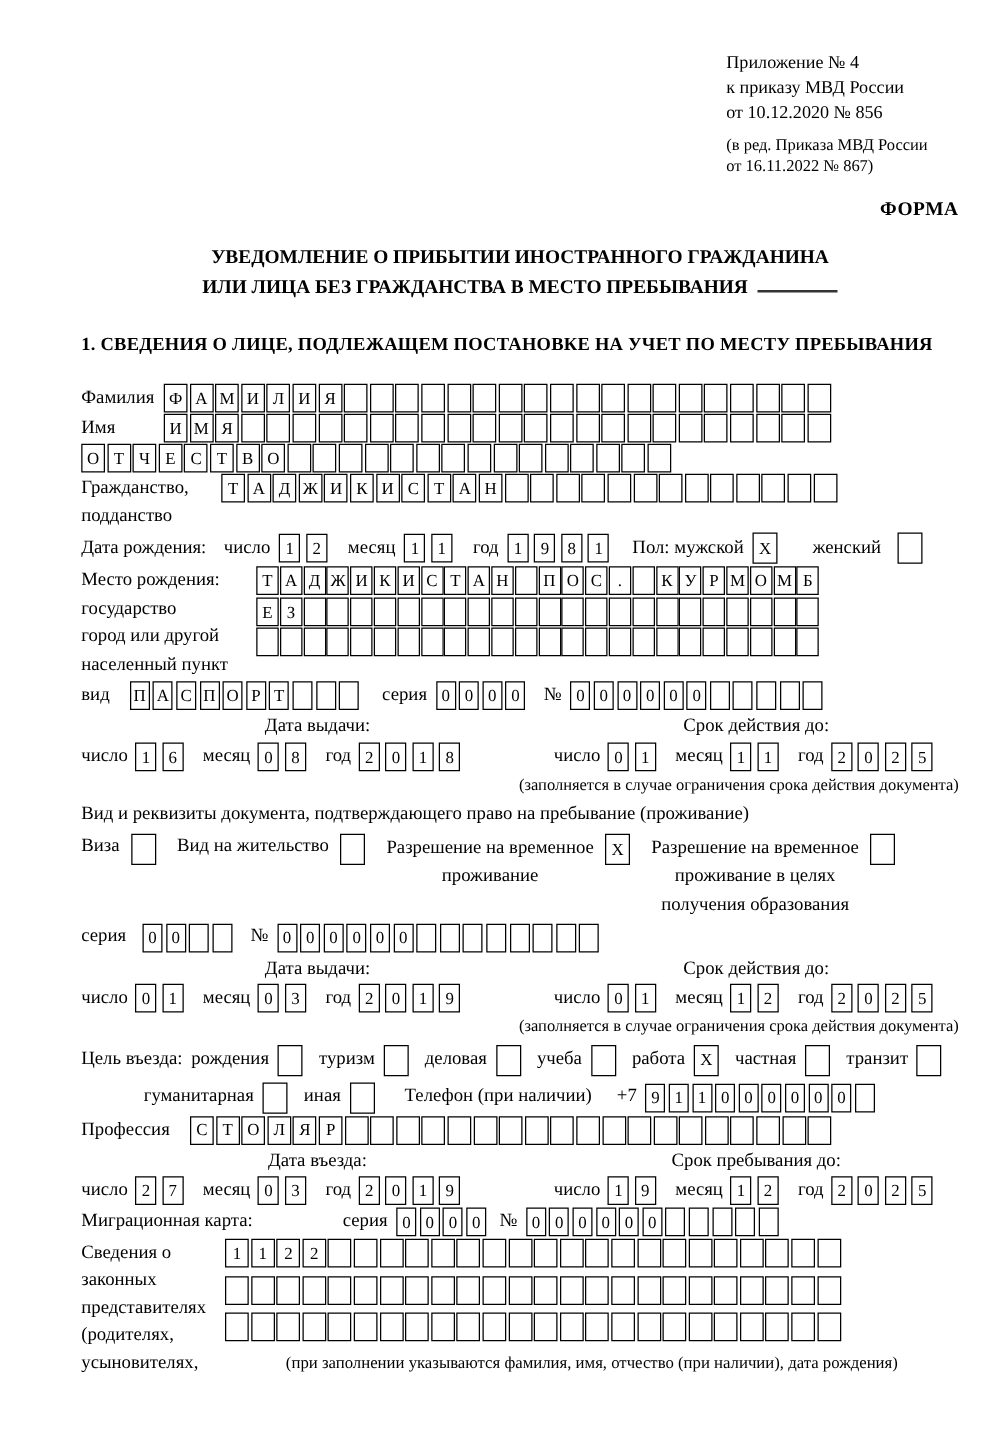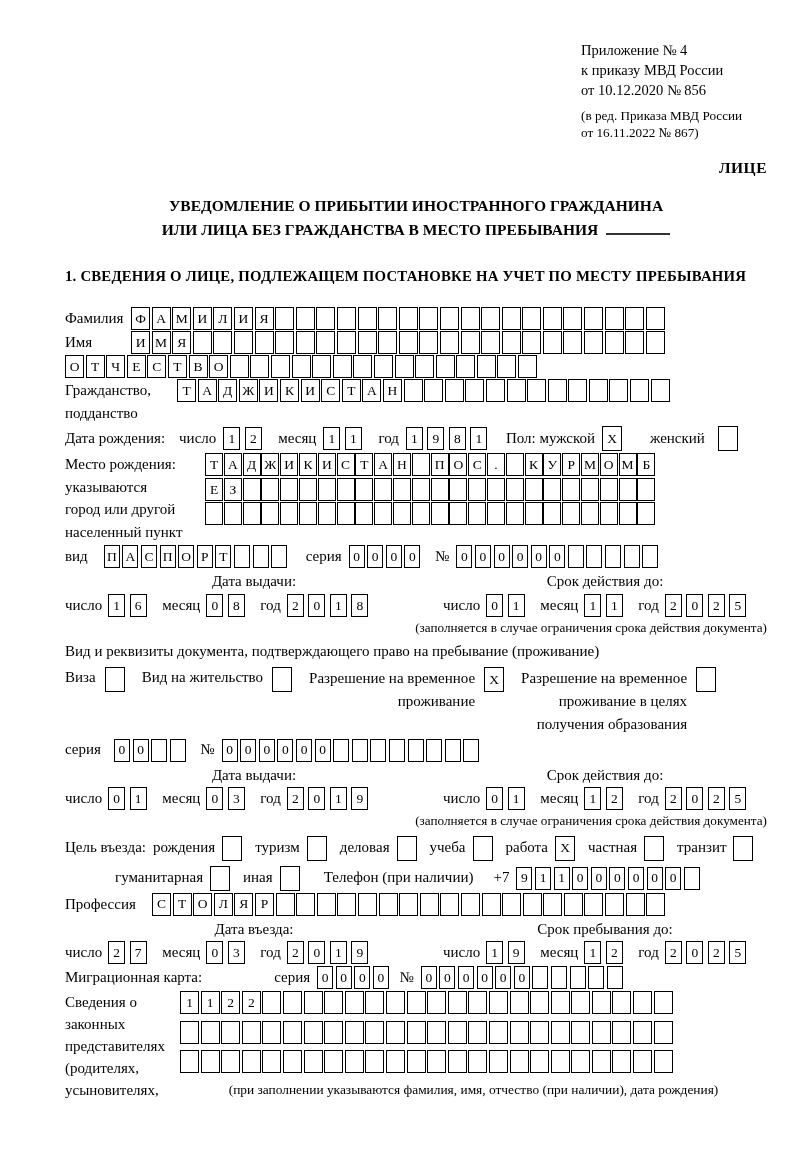--- a/index.html
+++ b/index.html
@@ -54,21 +54,21 @@
   .dline { display:flex; align-items:center; }
   .dline .lbl { margin-right:6px; white-space:nowrap; }
   .dline .cells { margin-right:11px; }
   .note-r { text-align:right; font-size:13.2px; margin-top:1px; }
 
   
   .permits { display:flex; align-items:flex-start; margin-top:4px; }
   .permits .pitem { display:flex; align-items:flex-start; margin-right:17px; }
   .permits .pitem:last-child { margin-right:0; }
   .permits .ptext { margin-right:9px; }
-  .permits .ptext.centered { text-align:right; line-height:1.55; }
+  .permits .ptext.centered { text-align:center; line-height:1.55; }
 
   
   .purpose { display:flex; align-items:center; margin-top:5px; }
   .purpose .lbl { margin-right:7px; white-space:nowrap; }
   .purpose .cb { margin-right:13px; }
   .indent50 { margin-left:50px; }
 
   
   .reps { display:flex; align-items:flex-start; margin-top:2px; }
   .reps .flabel { width:115px; flex:none; line-height:1.47; }
@@ -84,21 +84,21 @@
   <div class="annex">
     <div>Приложение № 4</div>
     <div>к приказу МВД России</div>
     <div>от 10.12.2020 № 856</div>
     <div class="edition">
       <div>(в ред. Приказа МВД России</div>
       <div>от 16.11.2022 № 867)</div>
     </div>
   </div>
 
-  <div class="forma">ЛИЦЕ</div>
+  <div class="forma">ФОРМА</div>
 
   <div class="title">
     <div>УВЕДОМЛЕНИЕ О ПРИБЫТИИ ИНОСТРАННОГО ГРАЖДАНИНА</div>
     <div>
       <span>ИЛИ ЛИЦА БЕЗ ГРАЖДАНСТВА В МЕСТО ПРЕБЫВАНИЯ</span><span class="title-underline"></span>
     </div>
   </div>
 
   <div class="sec1">1. СВЕДЕНИЯ О ЛИЦЕ, ПОДЛЕЖАЩЕМ ПОСТАНОВКЕ НА УЧЕТ ПО МЕСТУ ПРЕБЫВАНИЯ</div>
 
@@ -252,21 +252,21 @@
       </span>
     <span class="lbl" style="margin-left:14px">женский</span>
     <span class="cells cb" style="margin-left:6px">
         <span class="cell"></span>
       </span>
   </div>
 
   <div class="frow mt2">
     <span class="flabel w140">
       <span style="display:block">Место рождения:</span>
-      <span style="display:block">указываются</span>
+      <span style="display:block">государство</span>
       <span style="display:block">город или другой</span>
       <span style="display:block">населенный пункт</span>
     </span>
     <span class="rows-stack">
       <span class="cells pitch23">
           <span class="cell">Т</span>
           <span class="cell">А</span>
           <span class="cell">Д</span>
           <span class="cell">Ж</span>
           <span class="cell">И</span>

